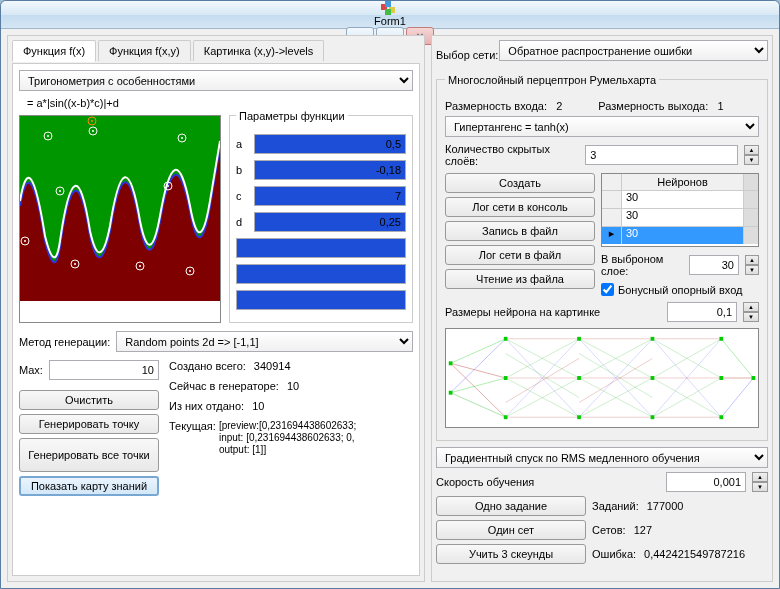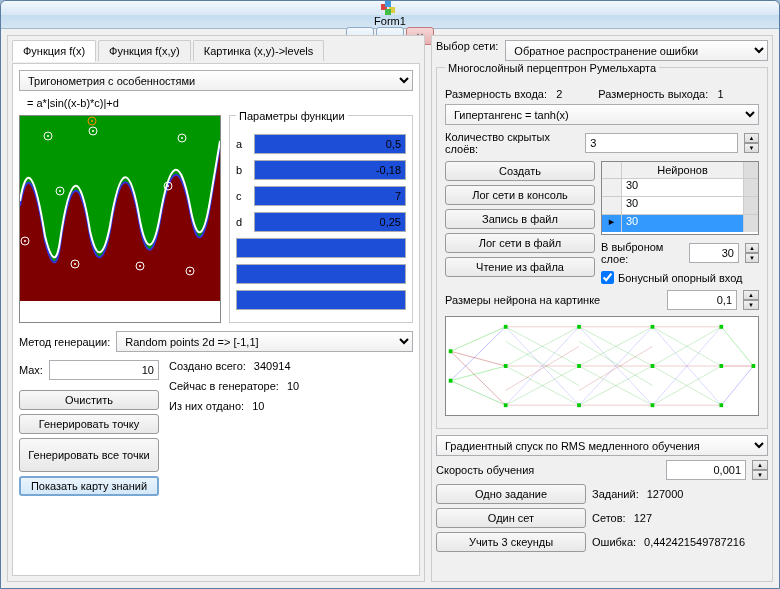--- a/index.html
+++ b/index.html
@@ -35,21 +35,21 @@
 .max-row input { width: 60px; height: 20px; border: 1px solid #abadb3; text-align: right; padding: 0 4px; }
 .btn-col { flex: 0 0 140px; display: flex; flex-direction: column; gap: 4px; }
 .btn { height: 20px; background: linear-gradient(180deg, #f8f8f8, #e8e8e8); border: 1px solid #999; border-radius: 3px; cursor: pointer; padding: 0 8px; display: flex; align-items: center; justify-content: center; }
 .btn.tall { height: 34px; white-space: normal; text-align: center; line-height: 1.1; }
 .btn.highlight { border: 2px solid #79a7d4; background: linear-gradient(180deg,#eaf4fd,#d4e8f8); }
 .stats-col { flex: 1; }
 .stat-row { margin-bottom: 8px; display: flex; gap: 8px; }
 .current-block { margin-top: 4px; }
 .current-block .label { display: inline-block; vertical-align: top; }
 .current-block .val { display: inline-block; max-width: 160px; font-size: 10px; line-height: 1.2; }
-.net-select-row { display: flex; align-items: flex-start; gap: 7px; margin-bottom: 6px; }
+.net-select-row { display: flex; align-items: flex-end; gap: 1px; margin-bottom: 18px; }
 .net-select-row select { flex: 1; }
 .groupbox { border: 1px solid #ccc; padding: 8px; margin-bottom: 6px; }
 .groupbox .group-title { position: relative; top: -14px; background: #f0f0f0; padding: 0 3px; display: inline-block; margin-bottom: -8px; }
 .dim-row { display: flex; gap: 36px; margin-bottom: 4px; }
 .layers-row { display: flex; align-items: center; gap: 6px; margin: 6px 0; }
 .layers-row input { width: 160px; height: 20px; border: 1px solid #abadb3; padding: 0 4px; }
 .spinner { width: 16px; display: flex; flex-direction: column; }
 .spinner div { height: 10px; background: linear-gradient(180deg,#f0f0f0,#ddd); border: 1px solid #999; font-size: 6px; text-align: center; line-height: 8px; }
 .net-actions-row { display: flex; gap: 6px; }
 .net-btn-col { flex: 0 0 150px; display: flex; flex-direction: column; gap: 4px; }
@@ -186,20 +186,24 @@
                 <span>340914</span>
               </div>
             <div class="stat-row">
                 <span>Сейчас в генераторе:</span>
                 <span>10</span>
               </div>
             <div class="stat-row">
                 <span>Из них отдано:</span>
                 <span>10</span>
               </div>
+            <div class="current-block">
+              <span class="label">Текущая:</span>
+              <span class="val">[preview:[0,231694438602633; input: [0,231694438602633; 0, output: [1]]</span>
+            </div>
           </div>
         </div>
       </div>
     </div>
 
     <div class="right-panel">
       <div class="net-select-row">
         <span>Выбор сети:</span>
         <select><option>Обратное распространение ошибки</option></select>
       </div>
@@ -344,21 +348,21 @@
         <input value="0,001" style="">
         <div class="spinner">
             <div>▲</div>
             <div>▼</div>
           </div>
       </div>
       <div class="train-actions">
         <div class="btn">Одно задание</div>
         <div class="train-stat">
             <span>Заданий:</span>
-            <span>127000</span>
+            <span>177000</span>
           </div>
       </div>
       <div class="train-actions">
         <div class="btn">Один сет</div>
         <div class="train-stat">
             <span>Сетов:</span>
             <span>127</span>
           </div>
       </div>
       <div class="train-actions">

